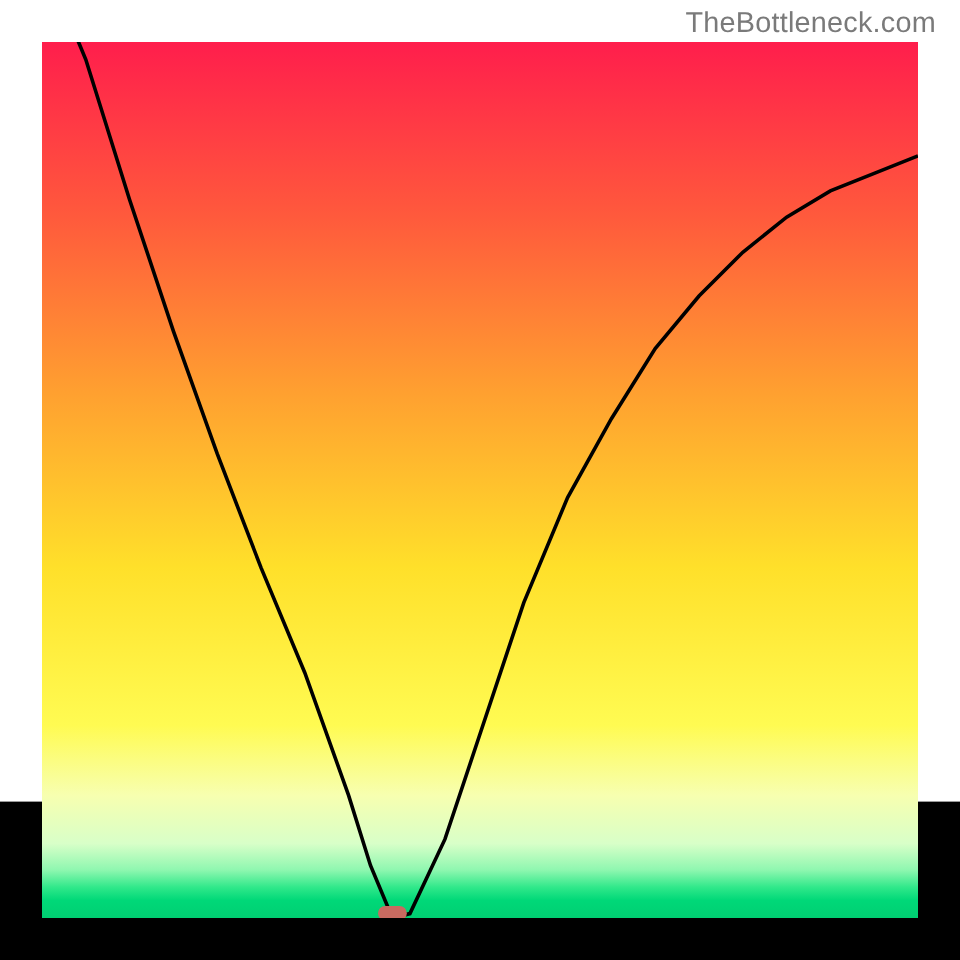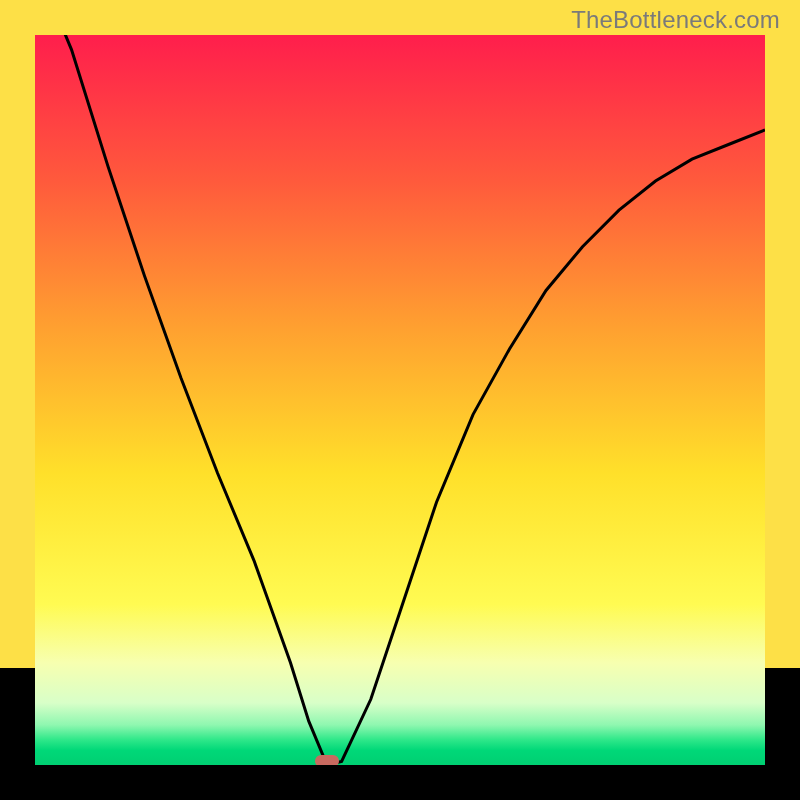--- a/index.html
+++ b/index.html
@@ -10,21 +10,21 @@
     background: #000;
     overflow: hidden;
     font-family: Arial, Helvetica, sans-serif;
   }
   .frame {
     position: absolute;
     top: 0;
     left: 0;
     width: 800px;
     height: 668px;
-    background: #fde047;
+    background: #ffffff;
   }
   .plot {
     position: absolute;
     top: 35px;
     left: 35px;
     width: 730px;
     height: 730px;
     overflow: hidden;
   }
   .gradient {

